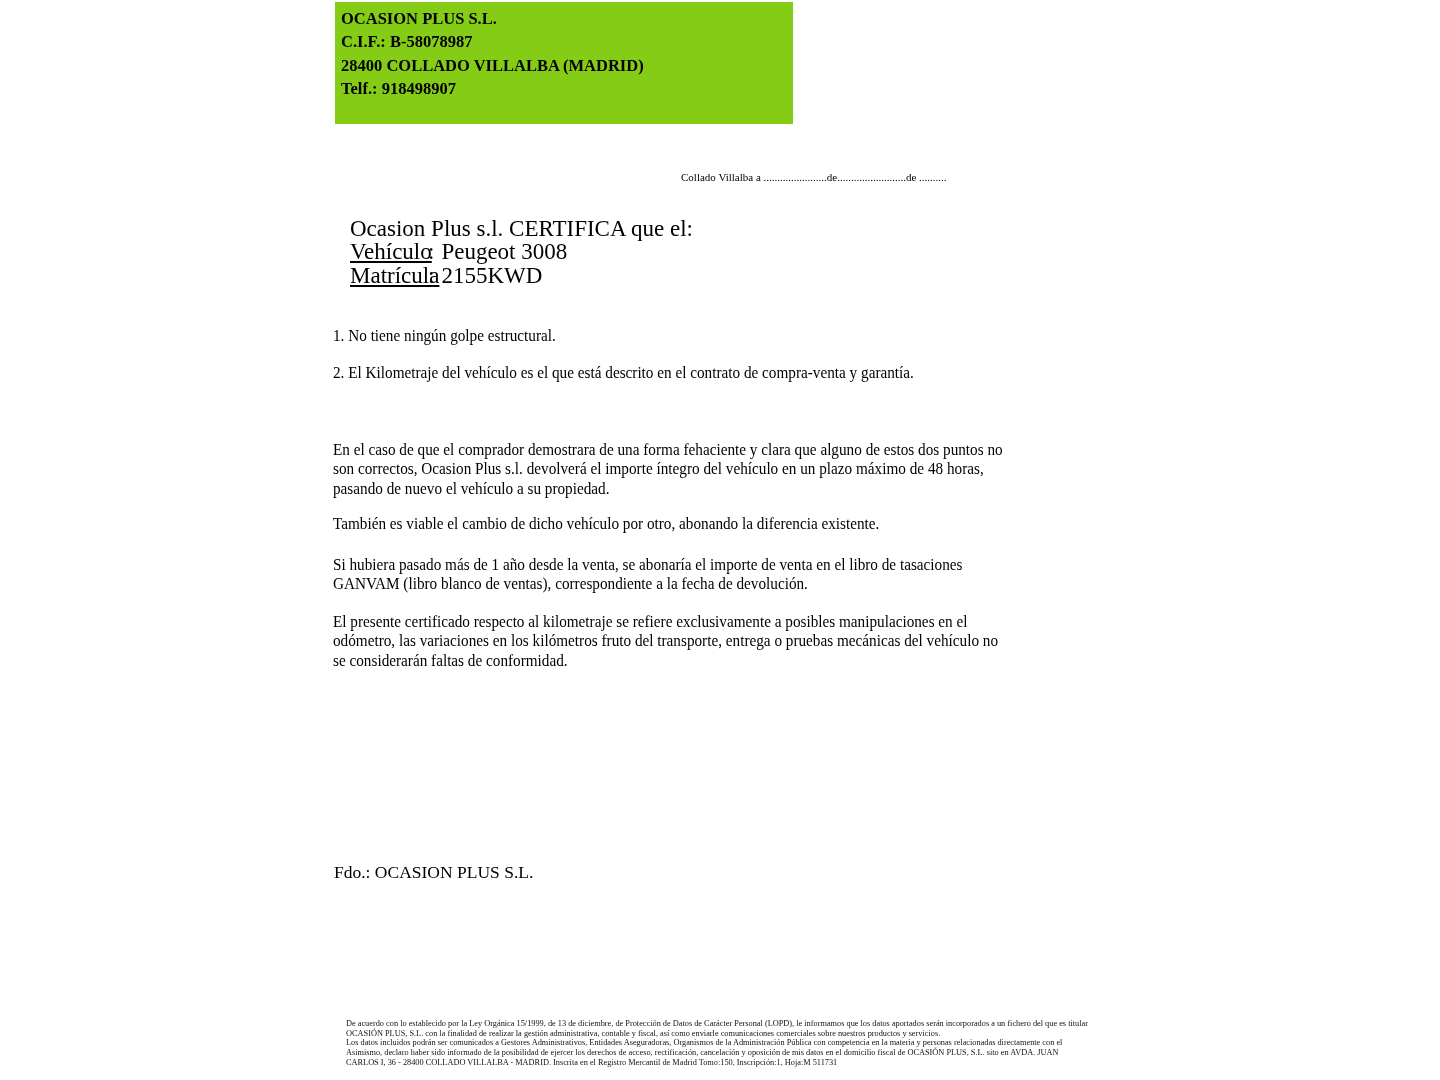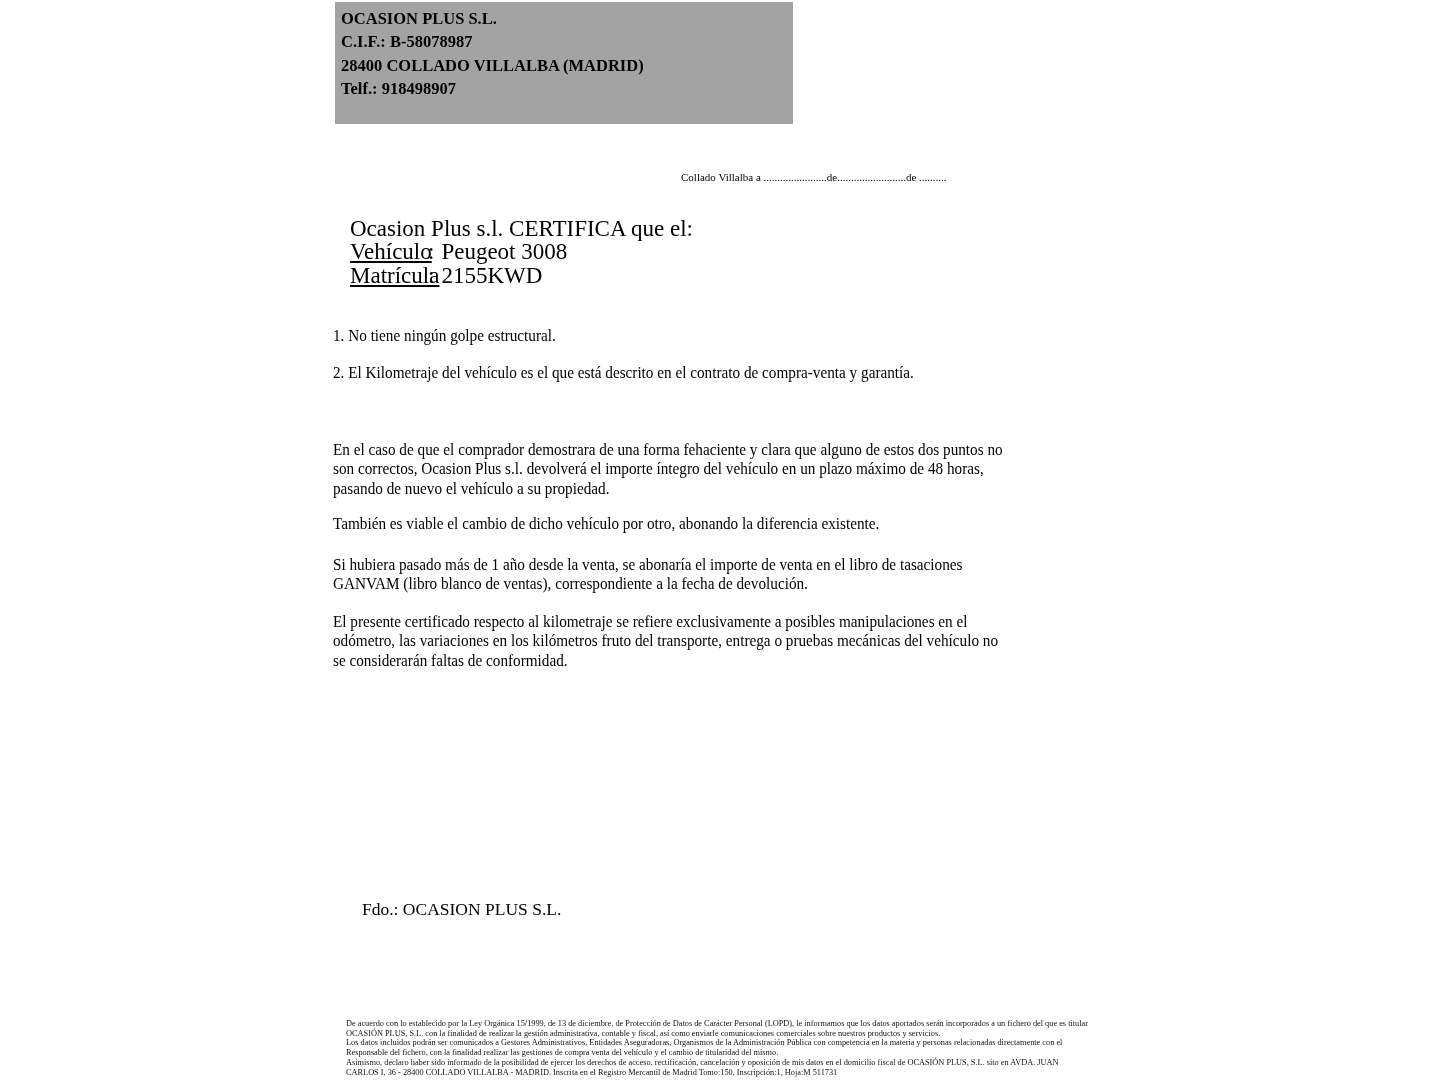--- a/index.html
+++ b/index.html
@@ -15,21 +15,21 @@
     height: 1080px;
     background: #ffffff;
     overflow: hidden;
   }
   .header-box {
     position: absolute;
     left: 335px;
     top: 2px;
     width: 458px;
     height: 122px;
-    background: #a3a3a3;
+    background: #84cc16;
     padding: 5px 0 12px 6px;
     box-sizing: border-box;
   }
   .header-line {
     font-weight: bold;
     font-size: 16.5px;
     line-height: 23.4px;
     white-space: nowrap;
   }
   .date-line {
@@ -63,24 +63,23 @@
   .cond .line { white-space: nowrap; }
   .point-1 { top: 326px; }
   .point-2 { top: 363px; }
   .para-1 { top: 440px; }
   .para-2 { top: 514px; }
   .para-3 { top: 555px; }
   .para-4 { top: 612px; }
   .signature {
     position: absolute;
     left: 334px;
-    top: 899px;
+    top: 862px;
     font-size: 17.5px;
     white-space: nowrap;
-    margin-left: 28px;
   }
   .legal {
     position: absolute;
     left: 346px;
     top: 1019px;
     font-size: 8.3px;
     line-height: 9.7px;
     color: #111111;
   }
   .legal .line { white-space: nowrap; }
@@ -136,18 +135,17 @@
     <div class="line">odómetro, las variaciones en los kilómetros fruto del transporte, entrega o pruebas mecánicas del vehículo no</div>
     <div class="line">se considerarán faltas de conformidad.</div>
   </div>
 
   <div class="signature">Fdo.: OCASION PLUS S.L.</div>
 
   <div class="legal">
     <div class="line">De acuerdo con lo establecido por la Ley Orgánica 15/1999, de 13 de diciembre, de Protección de Datos de Carácter Personal (LOPD), le informamos que los datos aportados serán incorporados a un fichero del que es titular</div>
     <div class="line">OCASIÓN PLUS, S.L. con la finalidad de realizar la gestión administrativa, contable y fiscal, así como enviarle comunicaciones comerciales sobre nuestros productos y servicios.</div>
     <div class="line">Los datos incluidos podrán ser comunicados a Gestores Administrativos, Entidades Aseguradoras, Organismos de la Administración Pública con competencia en la materia y personas relacionadas directamente con el</div>
-    <div class="line">Responsable del fichero, con la finalidad realizar las gestiones de compra venta del vehículo y el cambio de titularidad del mismo.</div>
     <div class="line">Asimismo, declaro haber sido informado de la posibilidad de ejercer los derechos de acceso, rectificación, cancelación y oposición de mis datos en el domicilio fiscal de OCASIÓN PLUS, S.L. sito en AVDA. JUAN</div>
     <div class="line">CARLOS I, 36 - 28400 COLLADO VILLALBA - MADRID. Inscrita en el Registro Mercantil de Madrid Tomo:150, Inscripción:1, Hoja:M 511731</div>
   </div>
 
 </div>
 
 </body></html>

